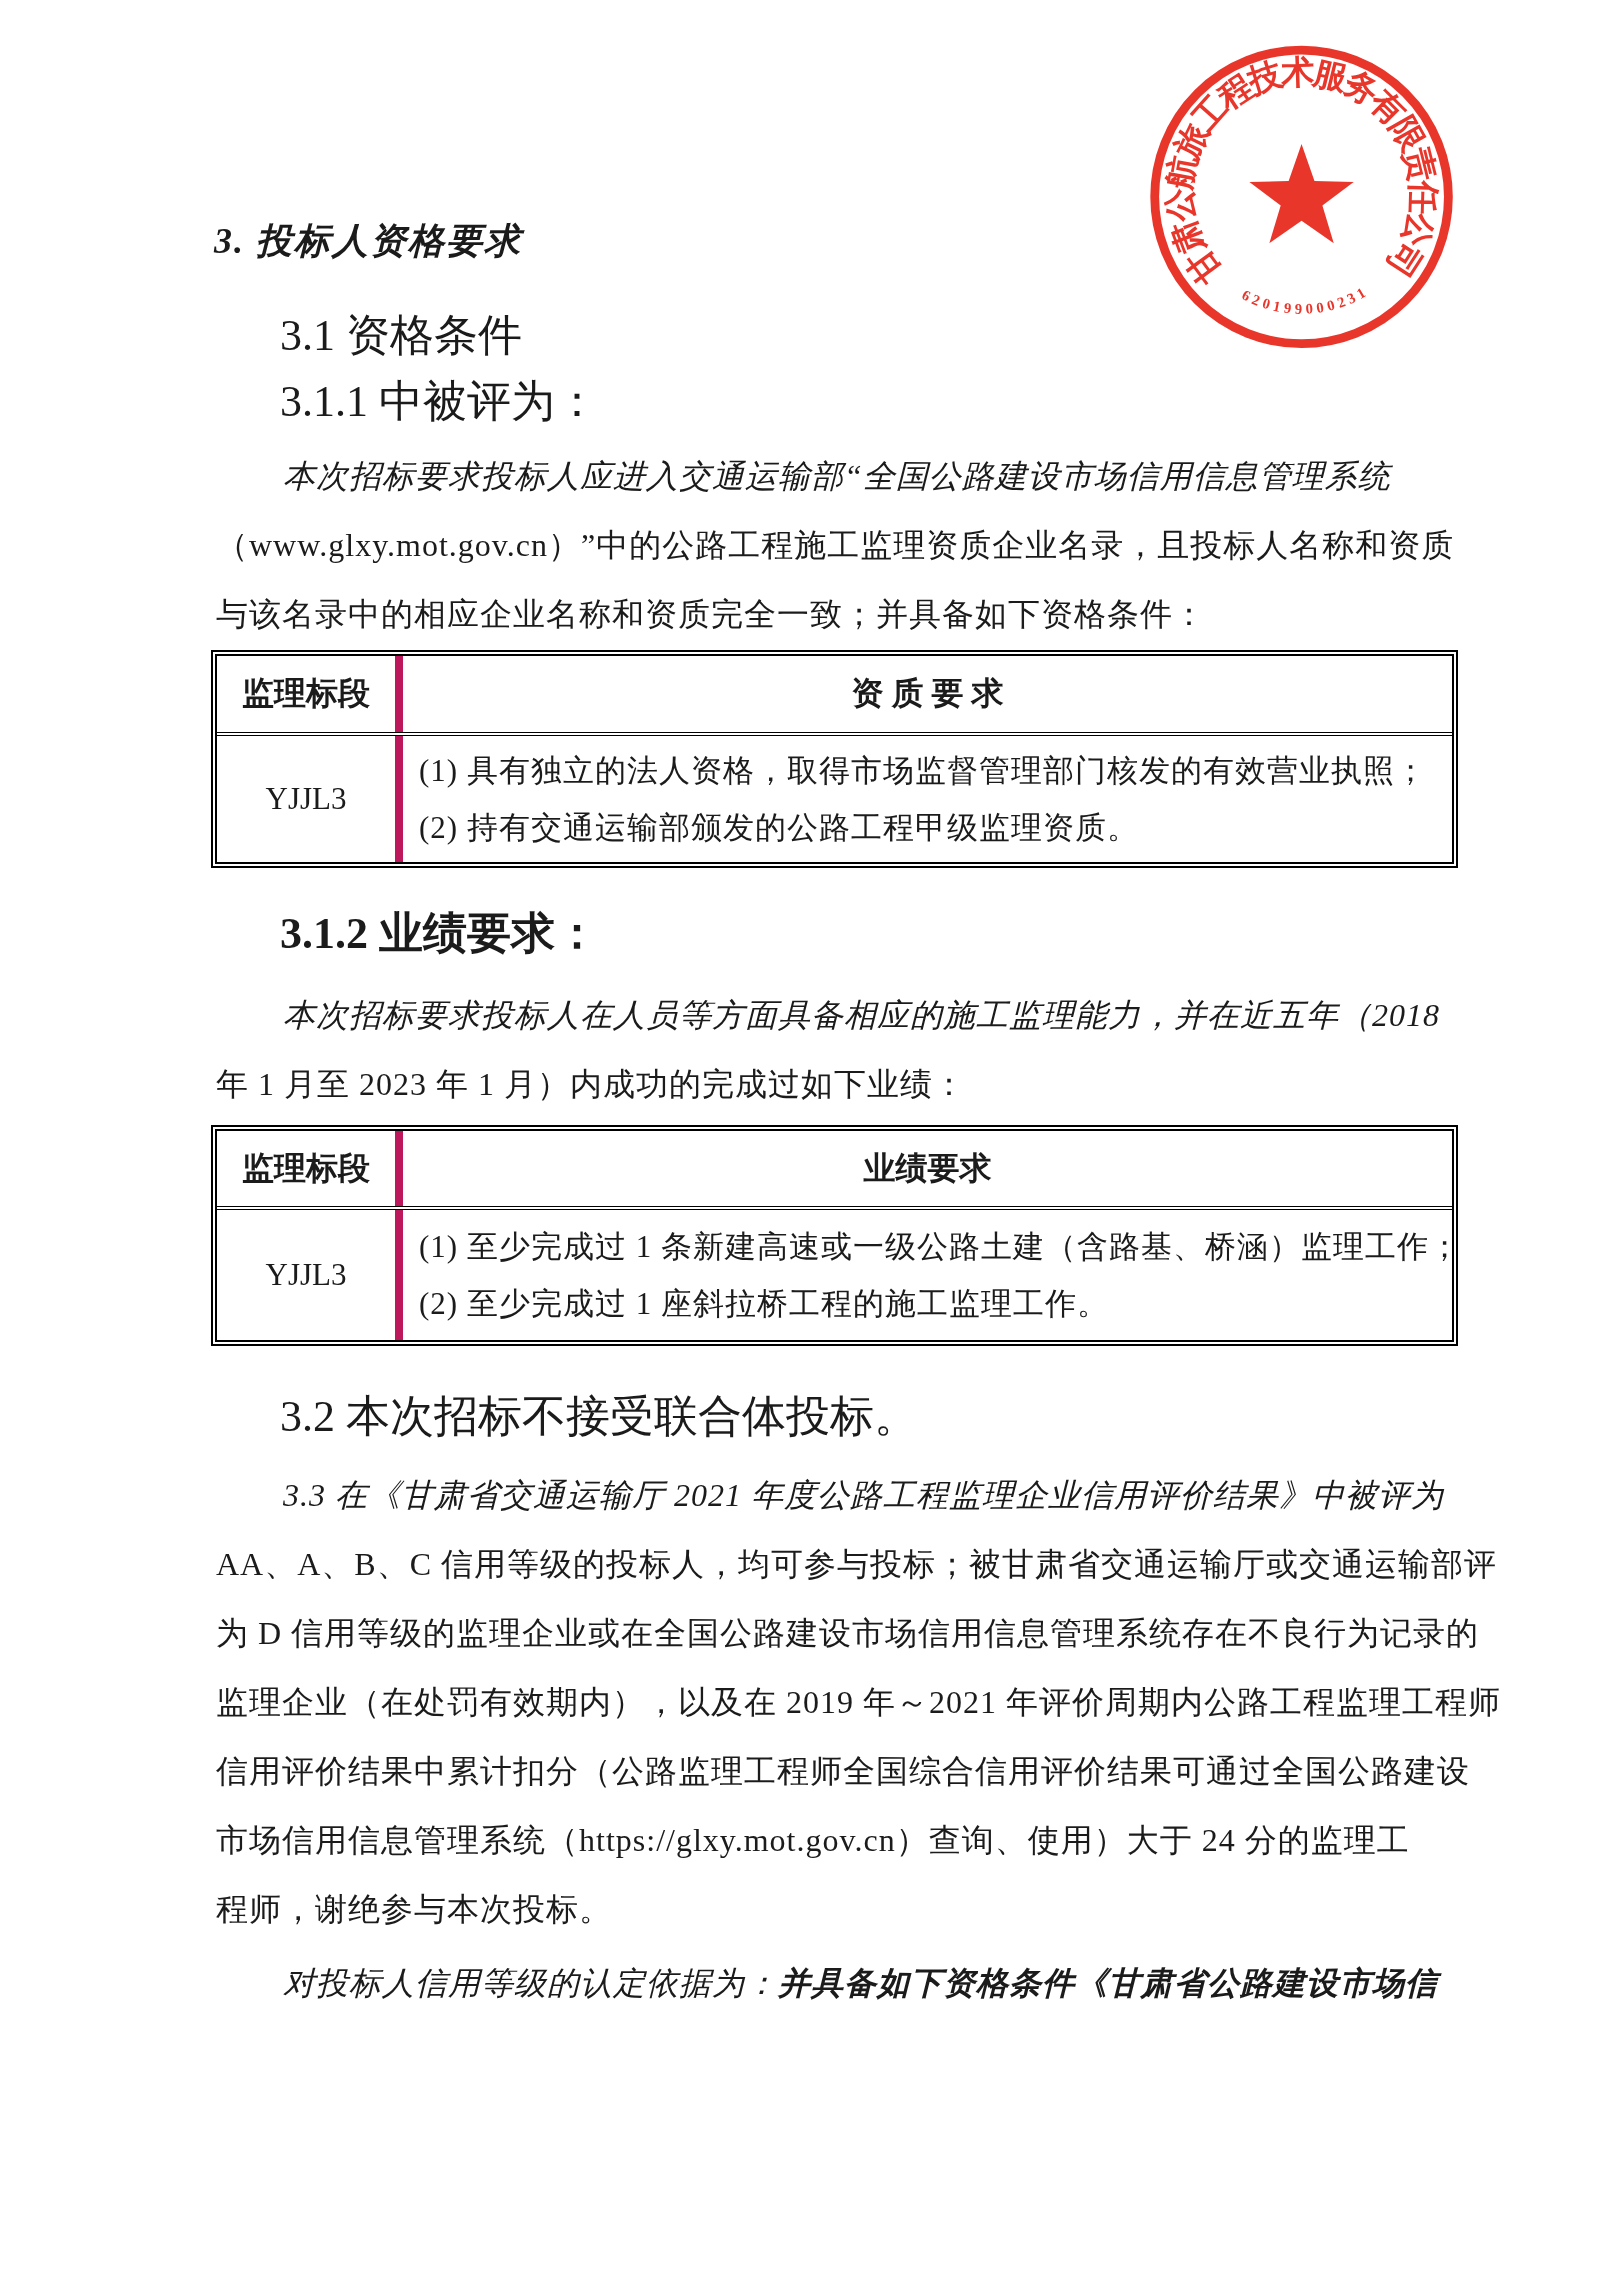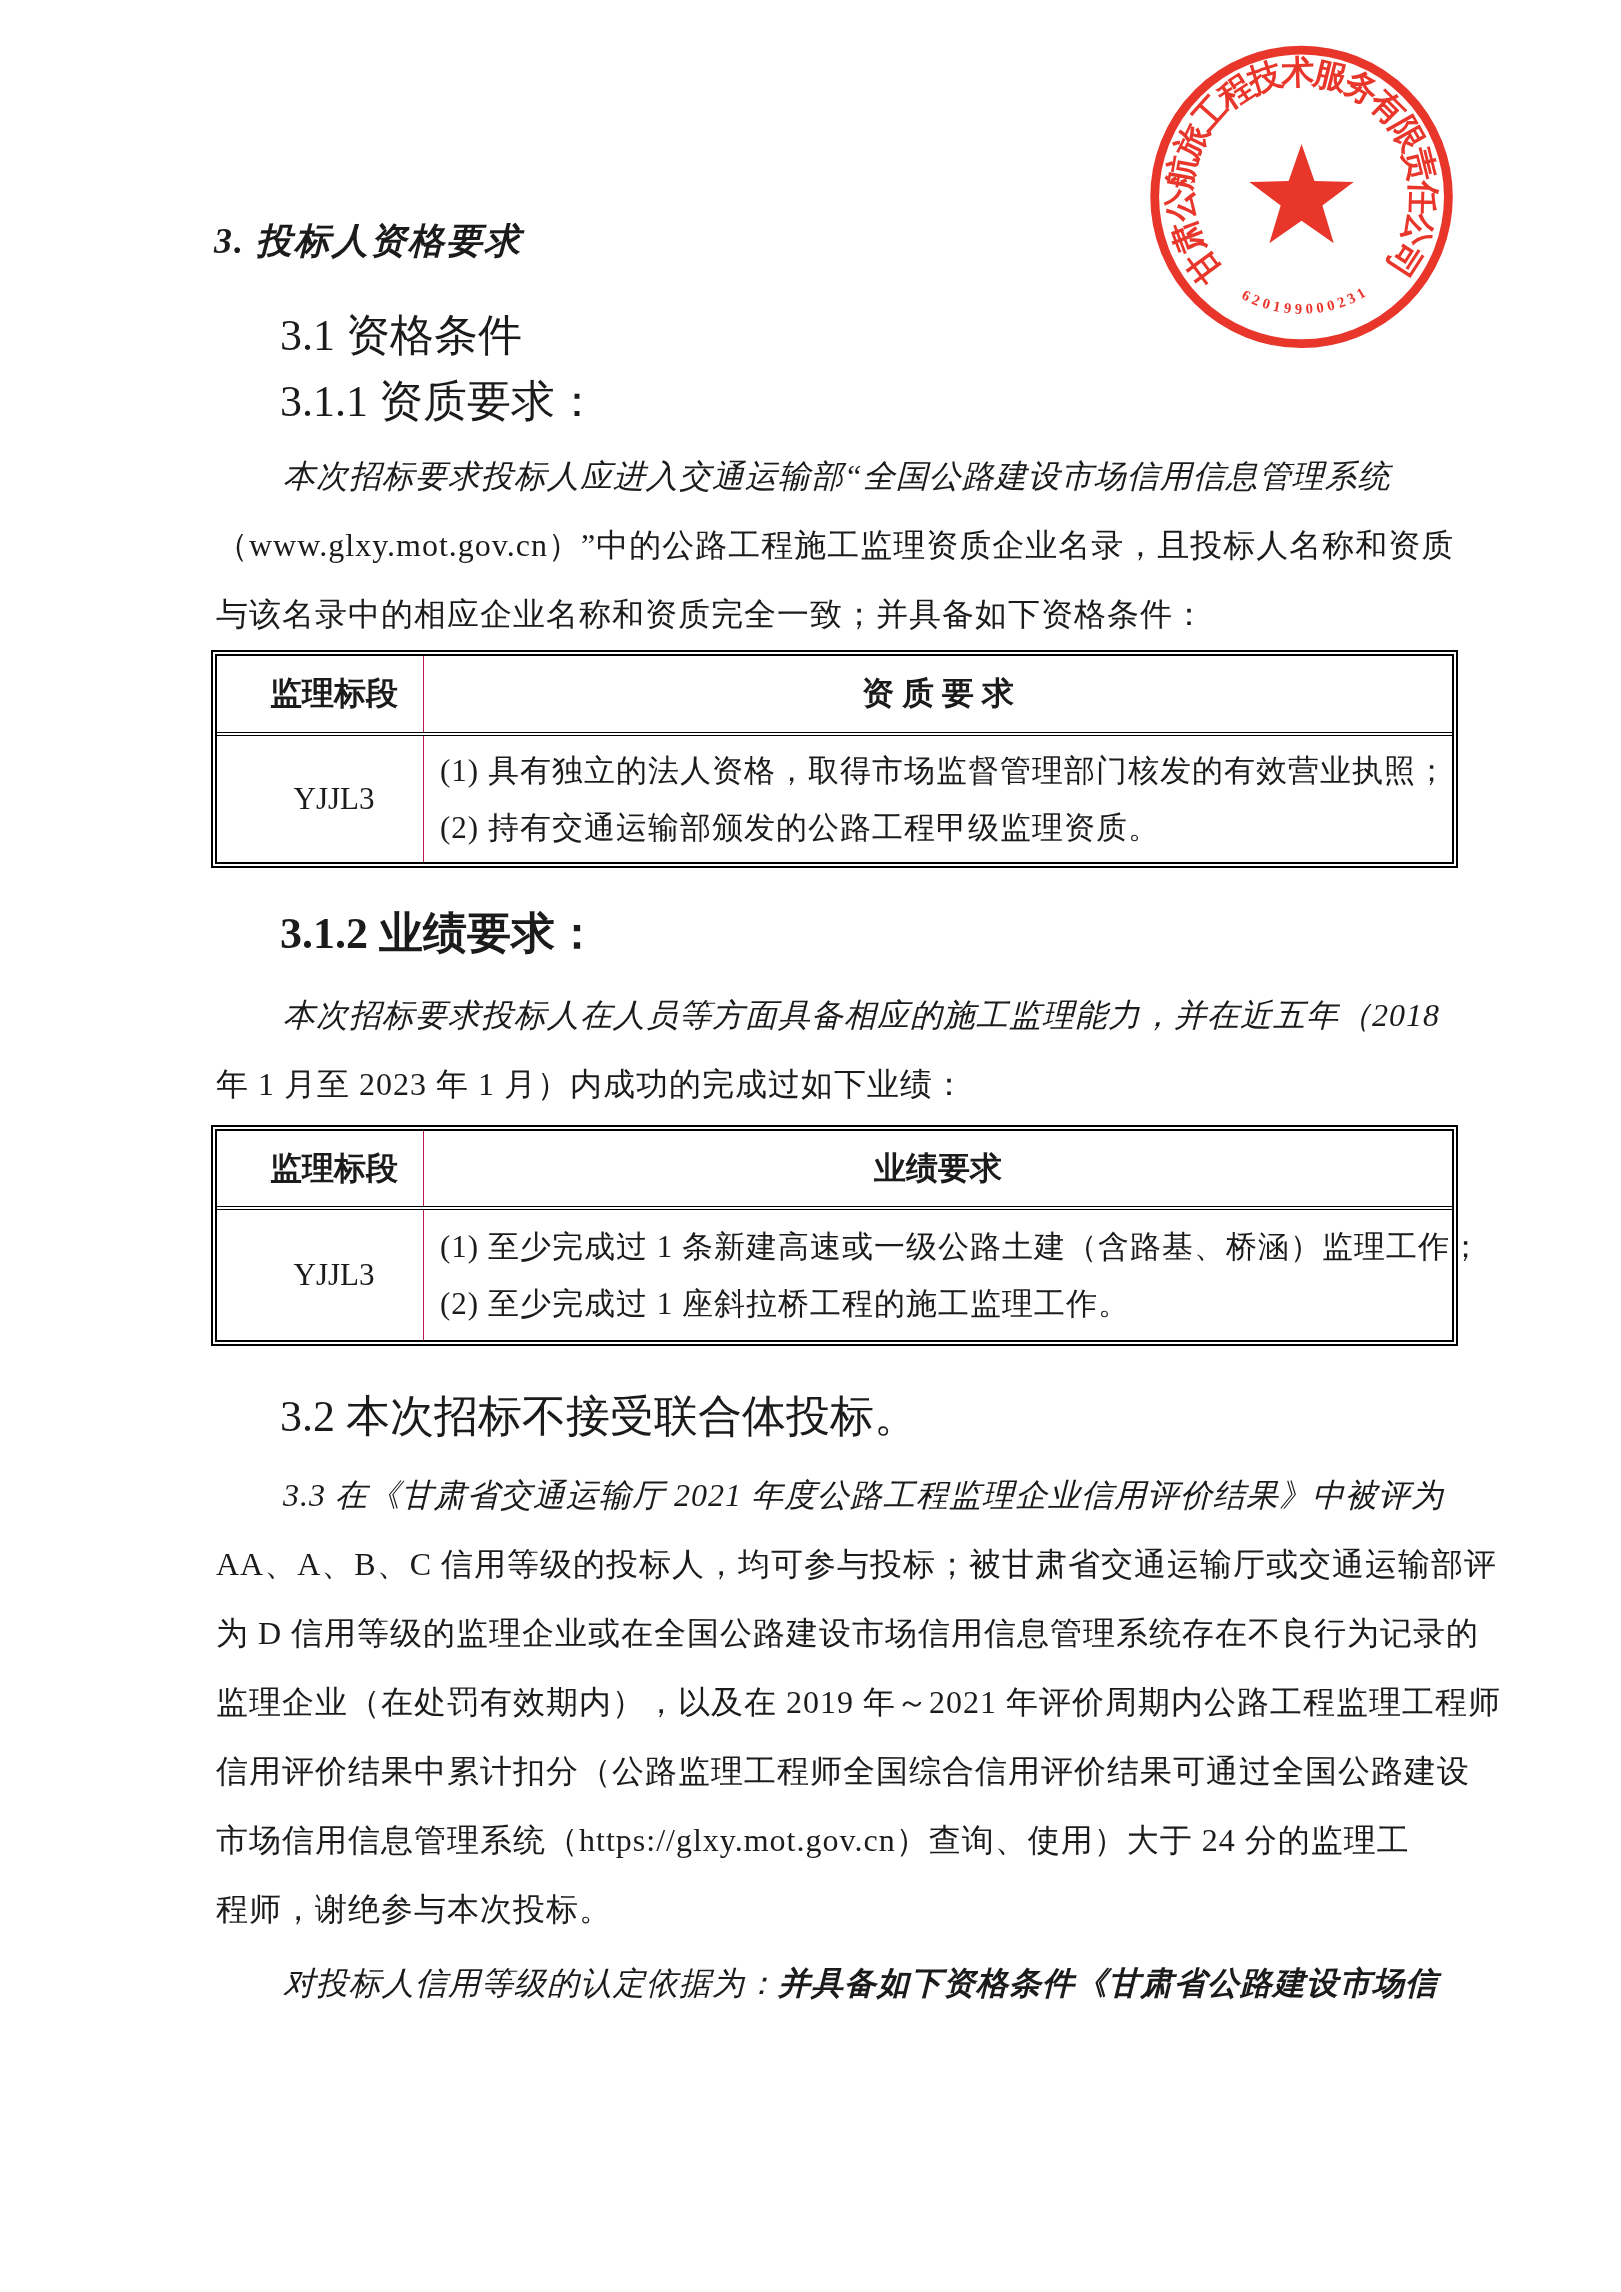--- a/index.html
+++ b/index.html
@@ -37,24 +37,23 @@
     left:211px;width:1247px;
     border:6.9px double #000;
     background:#fff;
     box-sizing:border-box;
     display:flex;flex-direction:column;
   }
   .t-row{display:flex;flex-direction:row;}
   .t-head{border-bottom:4.9px double #000;}
   .t-c1{
     width:178px;flex:0 0 178px;
-    border-right:1px solid #be185d;
+    border-right:8px solid #be185d;
     display:flex;align-items:center;justify-content:center;
     font-size:31px;
-    margin-left:28px;
   }
   .t-c2{
     flex:1 1 auto;
     display:flex;flex-direction:column;justify-content:space-evenly;
     padding-left:16px;font-size:31px;
   }
   .t-head .t-c2{align-items:center;justify-content:center;padding-left:0;text-align:right;}
   .t-head .t-c1,.t-head .t-c2{font-weight:bold;font-size:32px;}
   .t-cell-line{line-height:43px;white-space:nowrap;letter-spacing:1px;}
   .tbl1{top:650px;height:218px;}
@@ -87,21 +86,21 @@
       <textPath href="#arcTop" startOffset="0" textLength="525" lengthAdjust="spacing">甘肃公航旅工程技术服务有限责任公司</textPath>
     </text>
     <text font-size="15" style="fill:var(--seal,#e8261b)" letter-spacing="4">
       <textPath href="#arcBottom" startOffset="8" textLength="150" lengthAdjust="spacing">6201990002318</textPath>
     </text>
   </svg>
 
   <div class="abs doc-heading">3. 投标人资格要求</div>
 
   <div class="abs sec-line" style="top:314px">3.1 资格条件</div>
-  <div class="abs sec-line" style="top:380px">3.1.1 资质要求：</div>
+  <div class="abs sec-line" style="top:380px">3.1.1 中被评为：</div>
 
   <div class="abs para" style="top:442px">
     <div class="line indent">本次招标要求投标人应进入交通运输部“全国公路建设市场信用信息管理系统</div>
     <div class="line">（www.glxy.mot.gov.cn）”中的公路工程施工监理资质企业名录，且投标人名称和资质</div>
     <div class="line">与该名录中的相应企业名称和资质完全一致；并具备如下资格条件：</div>
   </div>
 
   <div class="abs doc-table tbl1">
     <div class="t-row t-head">
       <div class="t-c1">监理标段</div>

